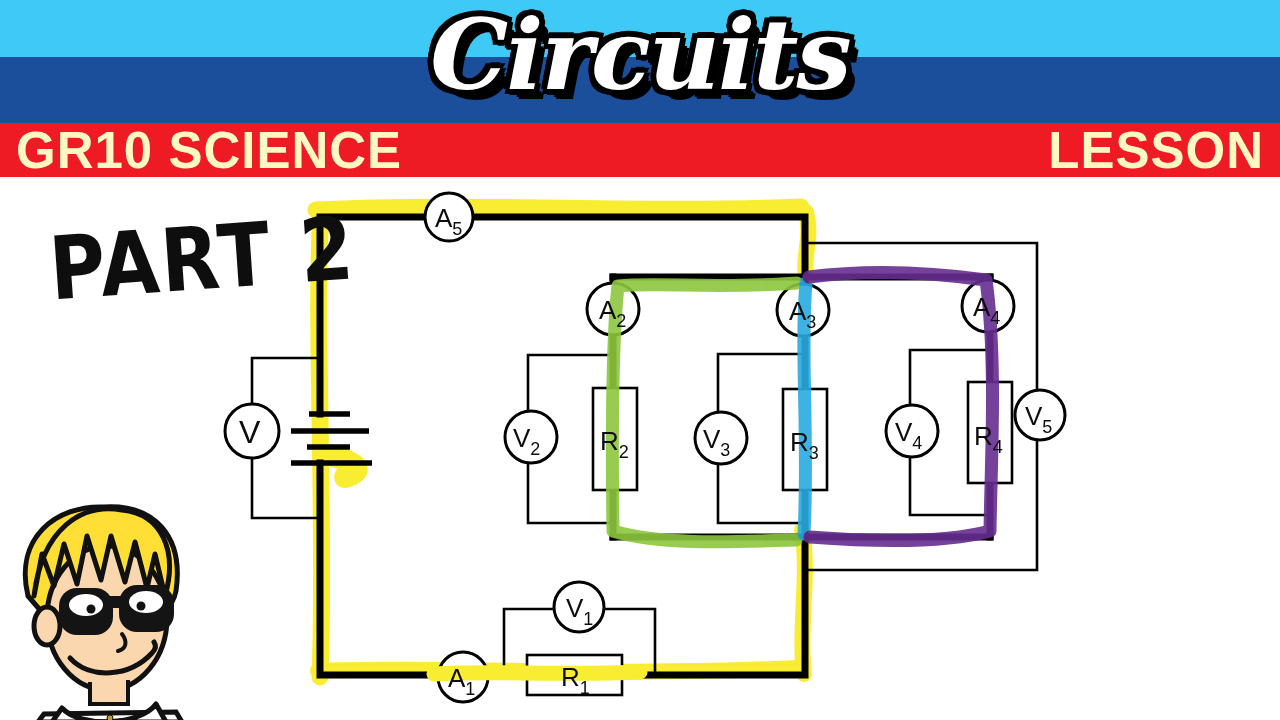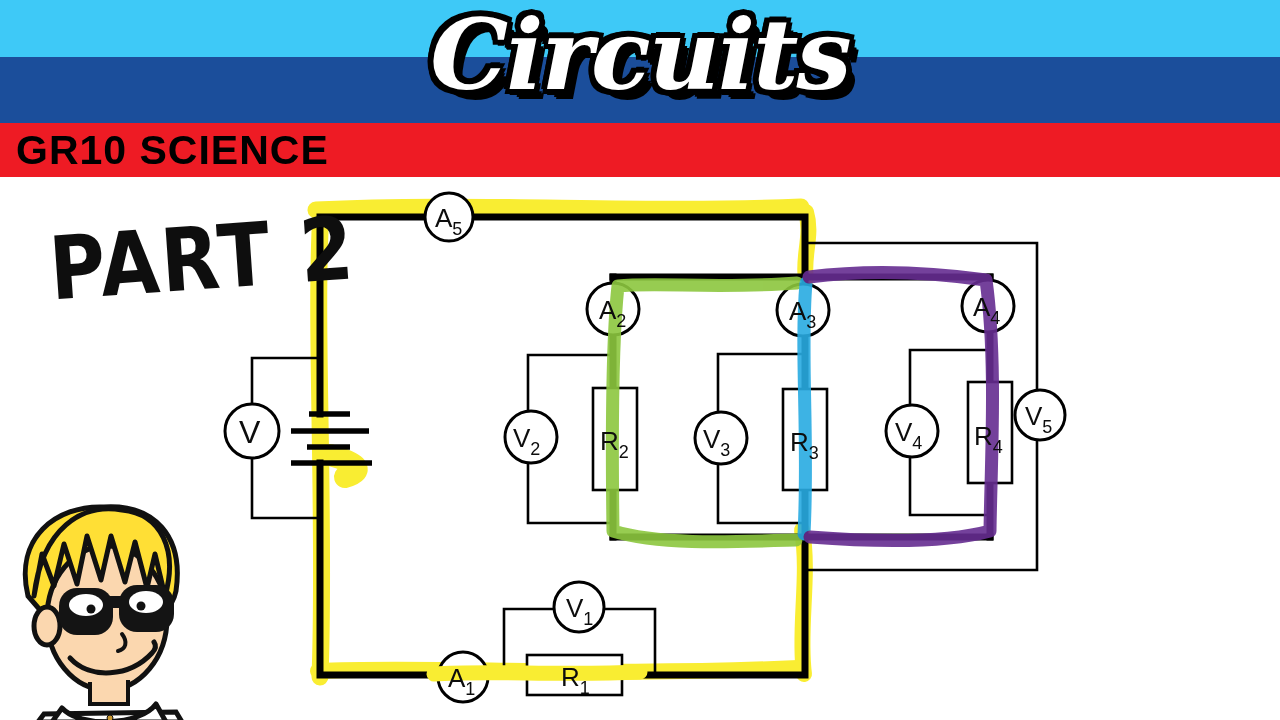--- a/index.html
+++ b/index.html
@@ -4,21 +4,21 @@
 <style>
   html,body{margin:0;padding:0;background:#777;}
   .stage{position:relative;width:1280px;height:720px;background:#ffffff;overflow:hidden;
          font-family:"Liberation Sans",sans-serif;}
   
   .band-light{position:absolute;top:0;left:0;width:1280px;height:57px;background:#3EC9F7;}
   .band-dark{position:absolute;top:57px;left:0;width:1280px;height:66px;background:#1B4E9B;}
   .band-red{position:absolute;top:123px;left:0;width:1280px;height:54px;background:#EE1B24;
             display:flex;align-items:center;justify-content:space-between;
             padding:0 16px;box-sizing:border-box;}
-  .band-red span{color:#000000;font-weight:bold;font-size:41px;letter-spacing:1px;
+  .band-red span{color:#fef9c3;font-weight:bold;font-size:51px;letter-spacing:1px;
                  font-family:"Liberation Sans",sans-serif;}
   .title{position:absolute;top:-10px;left:0;width:1280px;text-align:center;z-index:6;
          font-family:"DejaVu Serif",serif;font-style:italic;font-weight:bold;
          font-size:98px;line-height:130px;color:#ffffff;letter-spacing:-2px;
          text-shadow:
            -5px -5px 0 #000, 5px -5px 0 #000, -5px 5px 0 #000, 5px 5px 0 #000,
            -6px 0 0 #000, 6px 0 0 #000, 0 -6px 0 #000, 0 6px 0 #000,
            7px 8px 0 #000, 9px 10px 0 #000;}
   .part{position:absolute;left:46px;top:218px;z-index:3;
         font-family:"DejaVu Sans",sans-serif;font-weight:800;font-size:76px;color:#0e0e0e;
@@ -30,20 +30,21 @@
 </style>
 </head>
 <body>
 
 <div class="stage">
 
   <div class="band-light"></div>
   <div class="band-dark"></div>
   <div class="band-red">
     <span>GR10 SCIENCE</span>
+    <span>LESSON</span>
   </div>
   <div class="title">Circuits</div>
 
   <div class="part">PART 2</div>
 
   <svg class="circuit" width="1280" height="720" viewBox="0 0 1280 720">
 
     <g fill="none" stroke-linecap="round" stroke-linejoin="round" stroke="#F9ED32">
       <path stroke-width="17" d="M321,213 C314,320 326,520 320,677"></path>
       <path stroke-width="17" d="M316,210 C470,202 640,214 801,207"></path>

